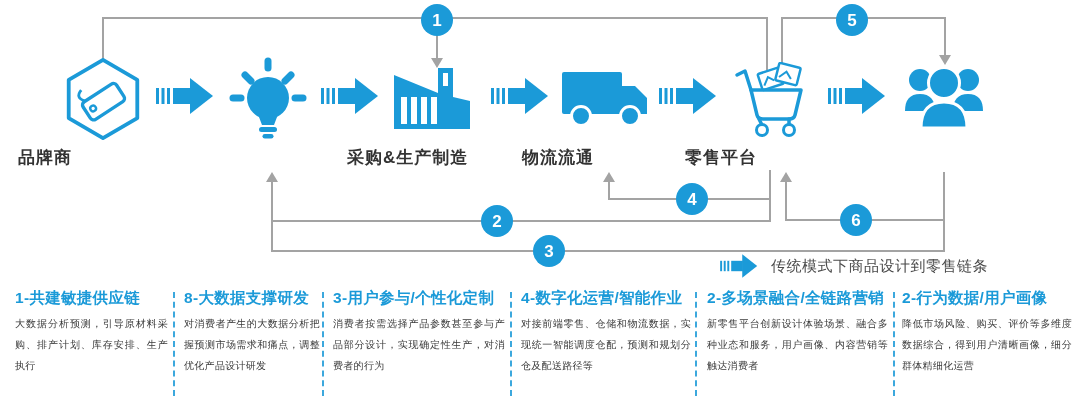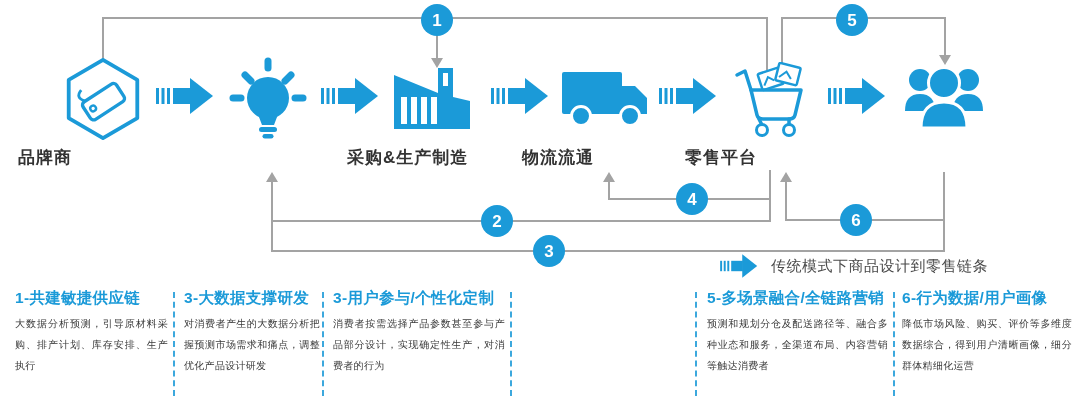--- a/index.html
+++ b/index.html
@@ -209,29 +209,33 @@
   <div class="sep" style="left:322px"></div>
   <div class="sep" style="left:510px"></div>
   <div class="sep" style="left:695px"></div>
   <div class="sep" style="left:893px"></div>
 
   <div class="col" style="left:15px;width:153px">
     <div class="col-title">1-共建敏捷供应链</div>
     <div class="col-body">大数据分析预测，引导原材料采购、排产计划、库存安排、生产执行</div>
   </div>
   <div class="col" style="left:184px;width:136px">
-    <div class="col-title">3-大数据支撑研发</div>
+    <div class="col-title">8-大数据支撑研发</div>
     <div class="col-body">对消费者产生的大数据分析把握预测市场需求和痛点，调整优化产品设计研发</div>
   </div>
   <div class="col" style="left:333px;width:172px">
     <div class="col-title">3-用户参与/个性化定制</div>
     <div class="col-body">消费者按需选择产品参数甚至参与产品部分设计，实现确定性生产，对消费者的行为</div>
   </div>
+  <div class="col" style="left:521px;width:170px">
+    <div class="col-title">4-数字化运营/智能作业</div>
+    <div class="col-body">对接前端零售、仓储和物流数据，实现统一智能调度仓配，预测和规划分仓及配送路径等</div>
+  </div>
   <div class="col" style="left:707px;width:181px">
-    <div class="col-title">5-多场景融合/全链路营销</div>
-    <div class="col-body">预测和规划分仓及配送路径等、融合多种业态和服务，全渠道布局、内容营销等触达消费者</div>
+    <div class="col-title">2-多场景融合/全链路营销</div>
+    <div class="col-body">新零售平台创新设计体验场景、融合多种业态和服务，用户画像、内容营销等触达消费者</div>
   </div>
   <div class="col" style="left:902px;width:170px">
-    <div class="col-title">6-行为数据/用户画像</div>
+    <div class="col-title">2-行为数据/用户画像</div>
     <div class="col-body">降低市场风险、购买、评价等多维度数据综合，得到用户清晰画像，细分群体精细化运营</div>
   </div>
 
 </div>
 
 </body></html>

